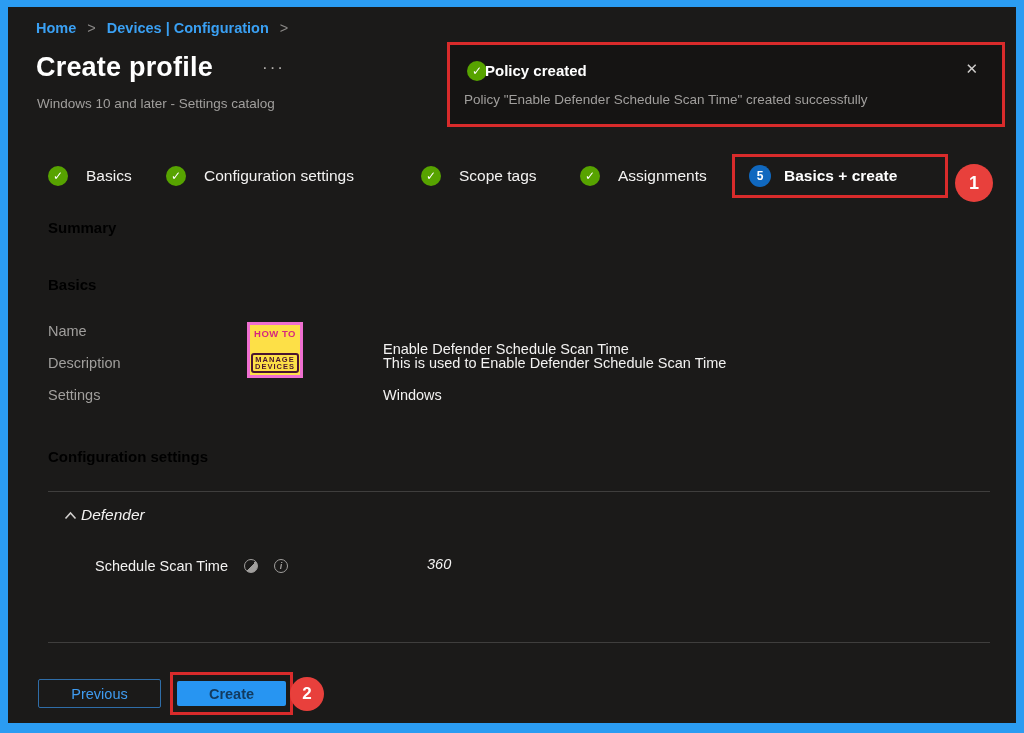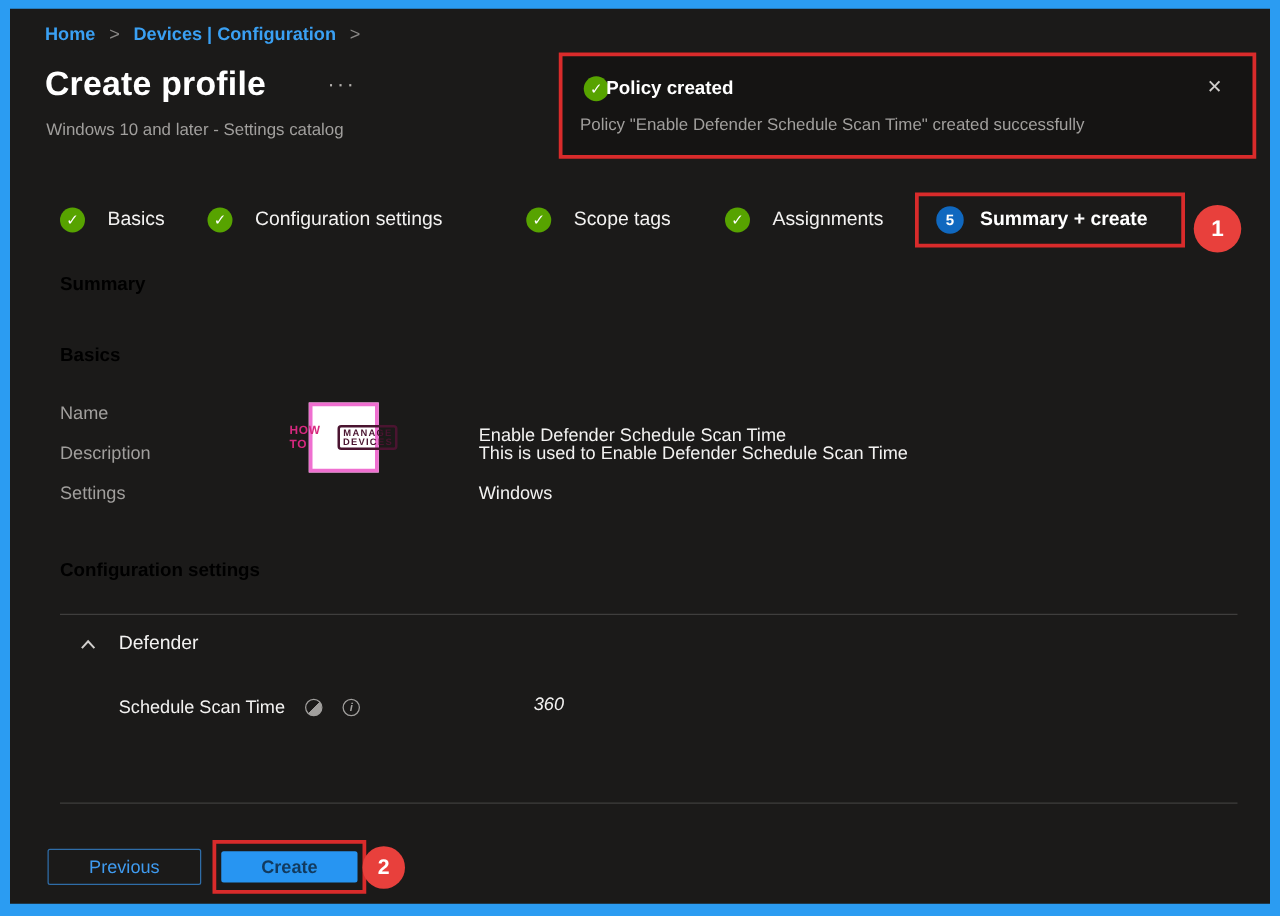--- a/index.html
+++ b/index.html
@@ -79,36 +79,36 @@
   
   .f-label { color:#a19f9d; font-size:14.5px; }
   .f-value { color:#f3f2f1; font-size:14.5px; }
   .r1l { left:48px; top:323px; }  .r1v { left:383px; top:341px; }
   .r2l { left:48px; top:355px; }  .r2v { left:383px; top:355px; }
   .r3l { left:48px; top:387px; }  .r3v { left:383px; top:387px; }
 
   
   .logo {
     left:247px; top:322px; width:56px; height:56px;
-    background:#ffffff; border:3px solid #ef6fd0;
-    display:flex; flex-direction:row; align-items:center; justify-content:center; gap:14px;
+    background:#fde047; border:3px solid #ef6fd0;
+    display:flex; flex-direction:column; align-items:center; justify-content:center; gap:14px;
   }
   .logo-top { color:#d6287e; font-size:9.5px; font-weight:800; letter-spacing:.5px; }
   .logo-badge {
     border:2px solid #4a1430; border-radius:3px; padding:1px 2px;
     display:flex; flex-direction:column; align-items:center; line-height:7px;
   }
   .logo-badge span { color:#4a1430; font-size:7.5px; font-weight:800; letter-spacing:1px; }
 
   
   .divider { height:1px; background:#3f3e3d; width:942px; left:48px; }
   .div-1 { top:491px; }
   .div-2 { top:642px; }
 
-  .group-row { left:64px; top:506px; display:flex; align-items:center; gap:18px; cursor:pointer; }
+  .group-row { left:64px; top:506px; display:flex; align-items:center; gap:4px; cursor:pointer;font-style:italic; }
   .group-label { font-size:15.5px; color:#f3f2f1; }
 
   .setting-label-row { left:95px; top:558px; display:flex; align-items:center; gap:16px; }
   .setting-label { font-size:14.5px; color:#f3f2f1; }
   .half-icon {
     width:14px; height:14px; border-radius:50%; border:1px solid #a19f9d;
     background:linear-gradient(135deg, transparent 50%, #a19f9d 50%);
   }
   .info-icon {
     width:14px; height:14px; border-radius:50%; border:1px solid #a19f9d;
@@ -167,21 +167,21 @@
   <div class="abs step step-scope">
     <span class="check-circle">✓</span>
     <span class="step-label">Scope tags</span>
   </div>
   <div class="abs step step-assign">
     <span class="check-circle">✓</span>
     <span class="step-label">Assignments</span>
   </div>
   <div class="abs review-box">
     <span class="step-num-circle">5</span>
-    <span class="review-label">Summary + create</span>
+    <span class="review-label">Basics + create</span>
   </div>
   <div class="abs num-badge badge-1">1</div>
 
   <div class="abs section-h h-summary">Summary</div>
   <div class="abs section-h h-basics">Basics</div>
 
   <div class="abs f-label r1l">Name</div>
   <div class="abs f-value r1v">Enable Defender Schedule Scan Time</div>
   <div class="abs f-label r2l">Description</div>
   <div class="abs f-value r2v">This is used to Enable Defender Schedule Scan Time</div>

